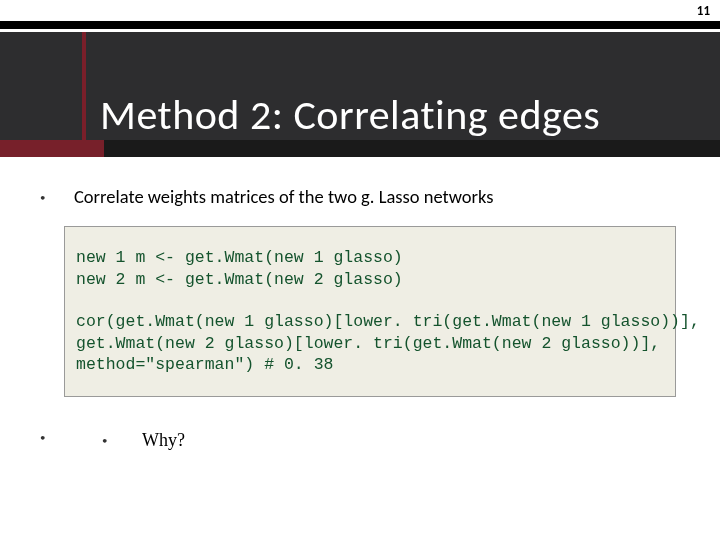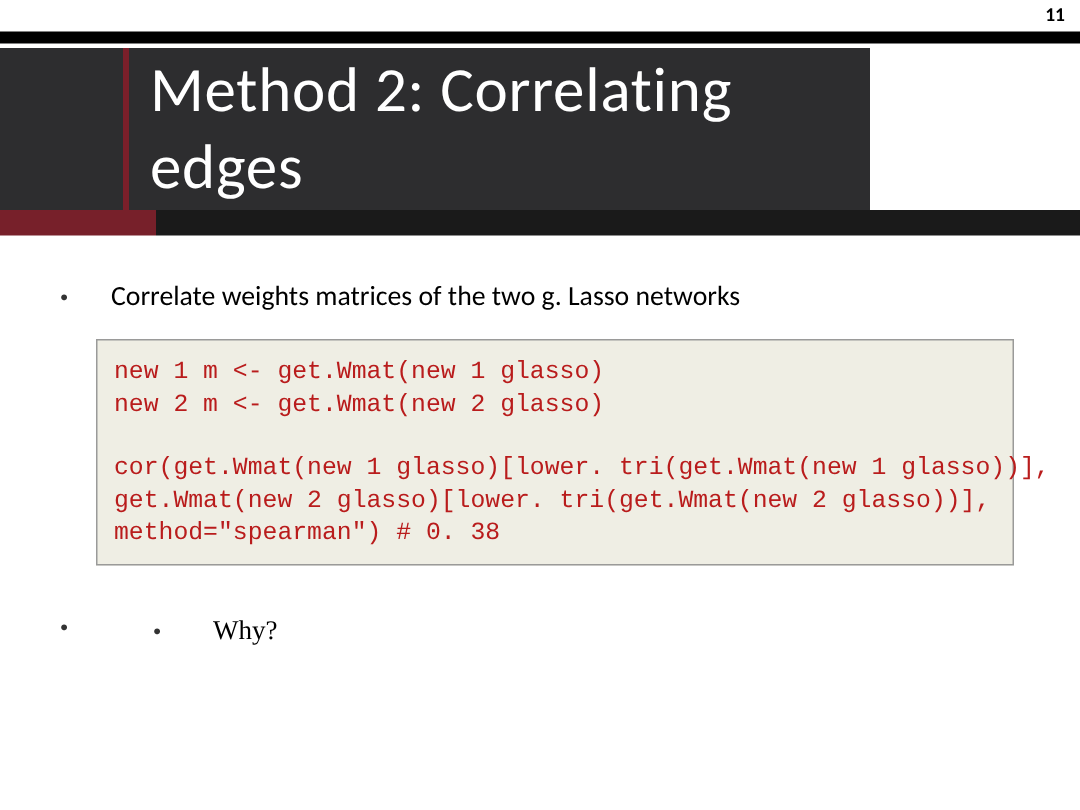--- a/index.html
+++ b/index.html
@@ -27,25 +27,25 @@
     top: 21px;
     left: 0;
     width: 720px;
     height: 8px;
     background: #000;
   }
   .title-band {
     position: absolute;
     top: 32px;
     left: 0;
-    width: 580px;
+    width: 720px;
     height: 108px;
     background: #2d2d2f;
     display: flex;
-    align-items: center;
+    align-items: flex-end;
   }
   
   .title-accent {
     position: absolute;
     top: 32px;
     left: 82px;
     width: 4px;
     height: 108px;
     background: #7a1f2a;
   }
@@ -94,25 +94,25 @@
     font-size: 18.5px;
     color: #000;
     line-height: 1.25;
     font-family: Calibri, sans-serif;
   }
   .code-box {
     margin-left: 24px;
     width: 612px;
     background: #efeee4;
     border: 1px solid #9a9a99;
-    padding: 10px 11px;
+    padding: 20px 11px;
     font-family: 'Courier New', Courier, monospace;
     font-size: 16.5px;
     line-height: 1.3;
-    color: #b91c1c;
+    color: #14532d;
     white-space: pre;
     margin-bottom: 28px;
   }
   .sub-bullet-row {
     display: flex;
     margin-top: 4px;
     margin-left: 28px;
   }
   .sub-bullet {
     width: 40px;

